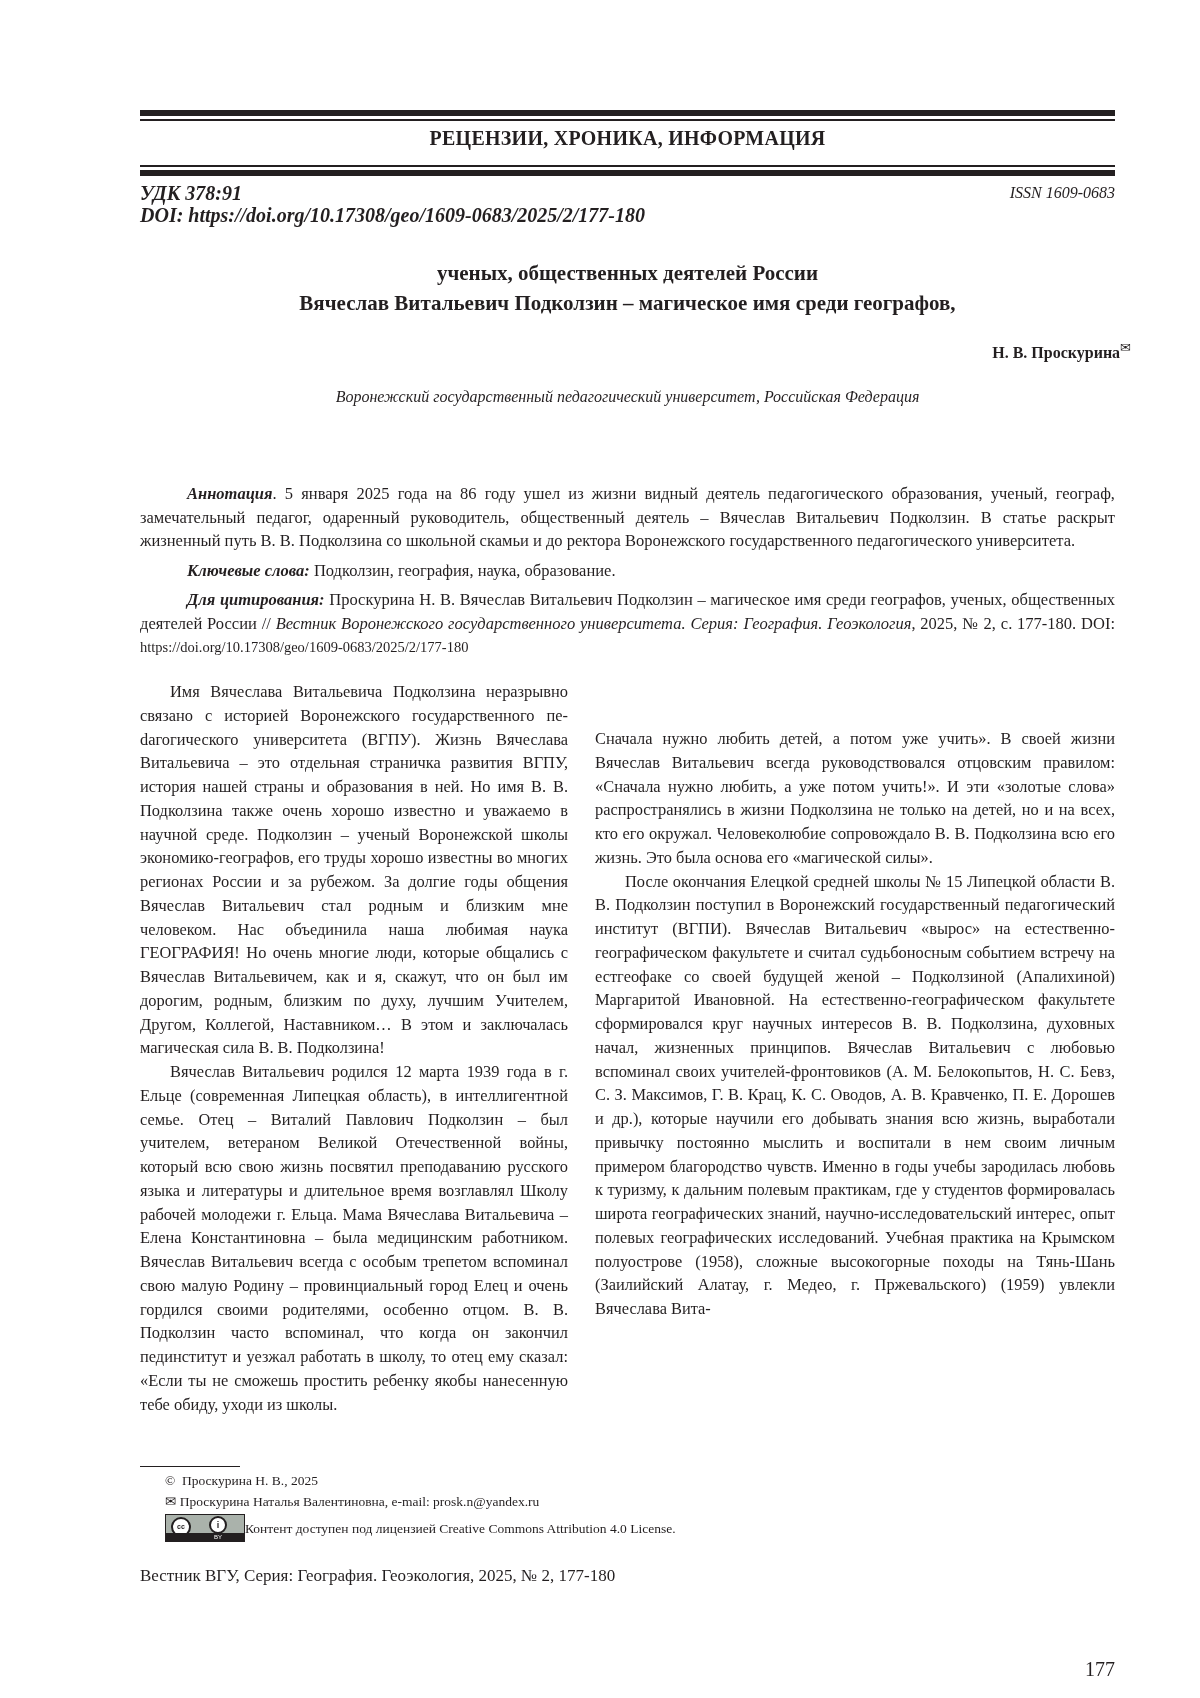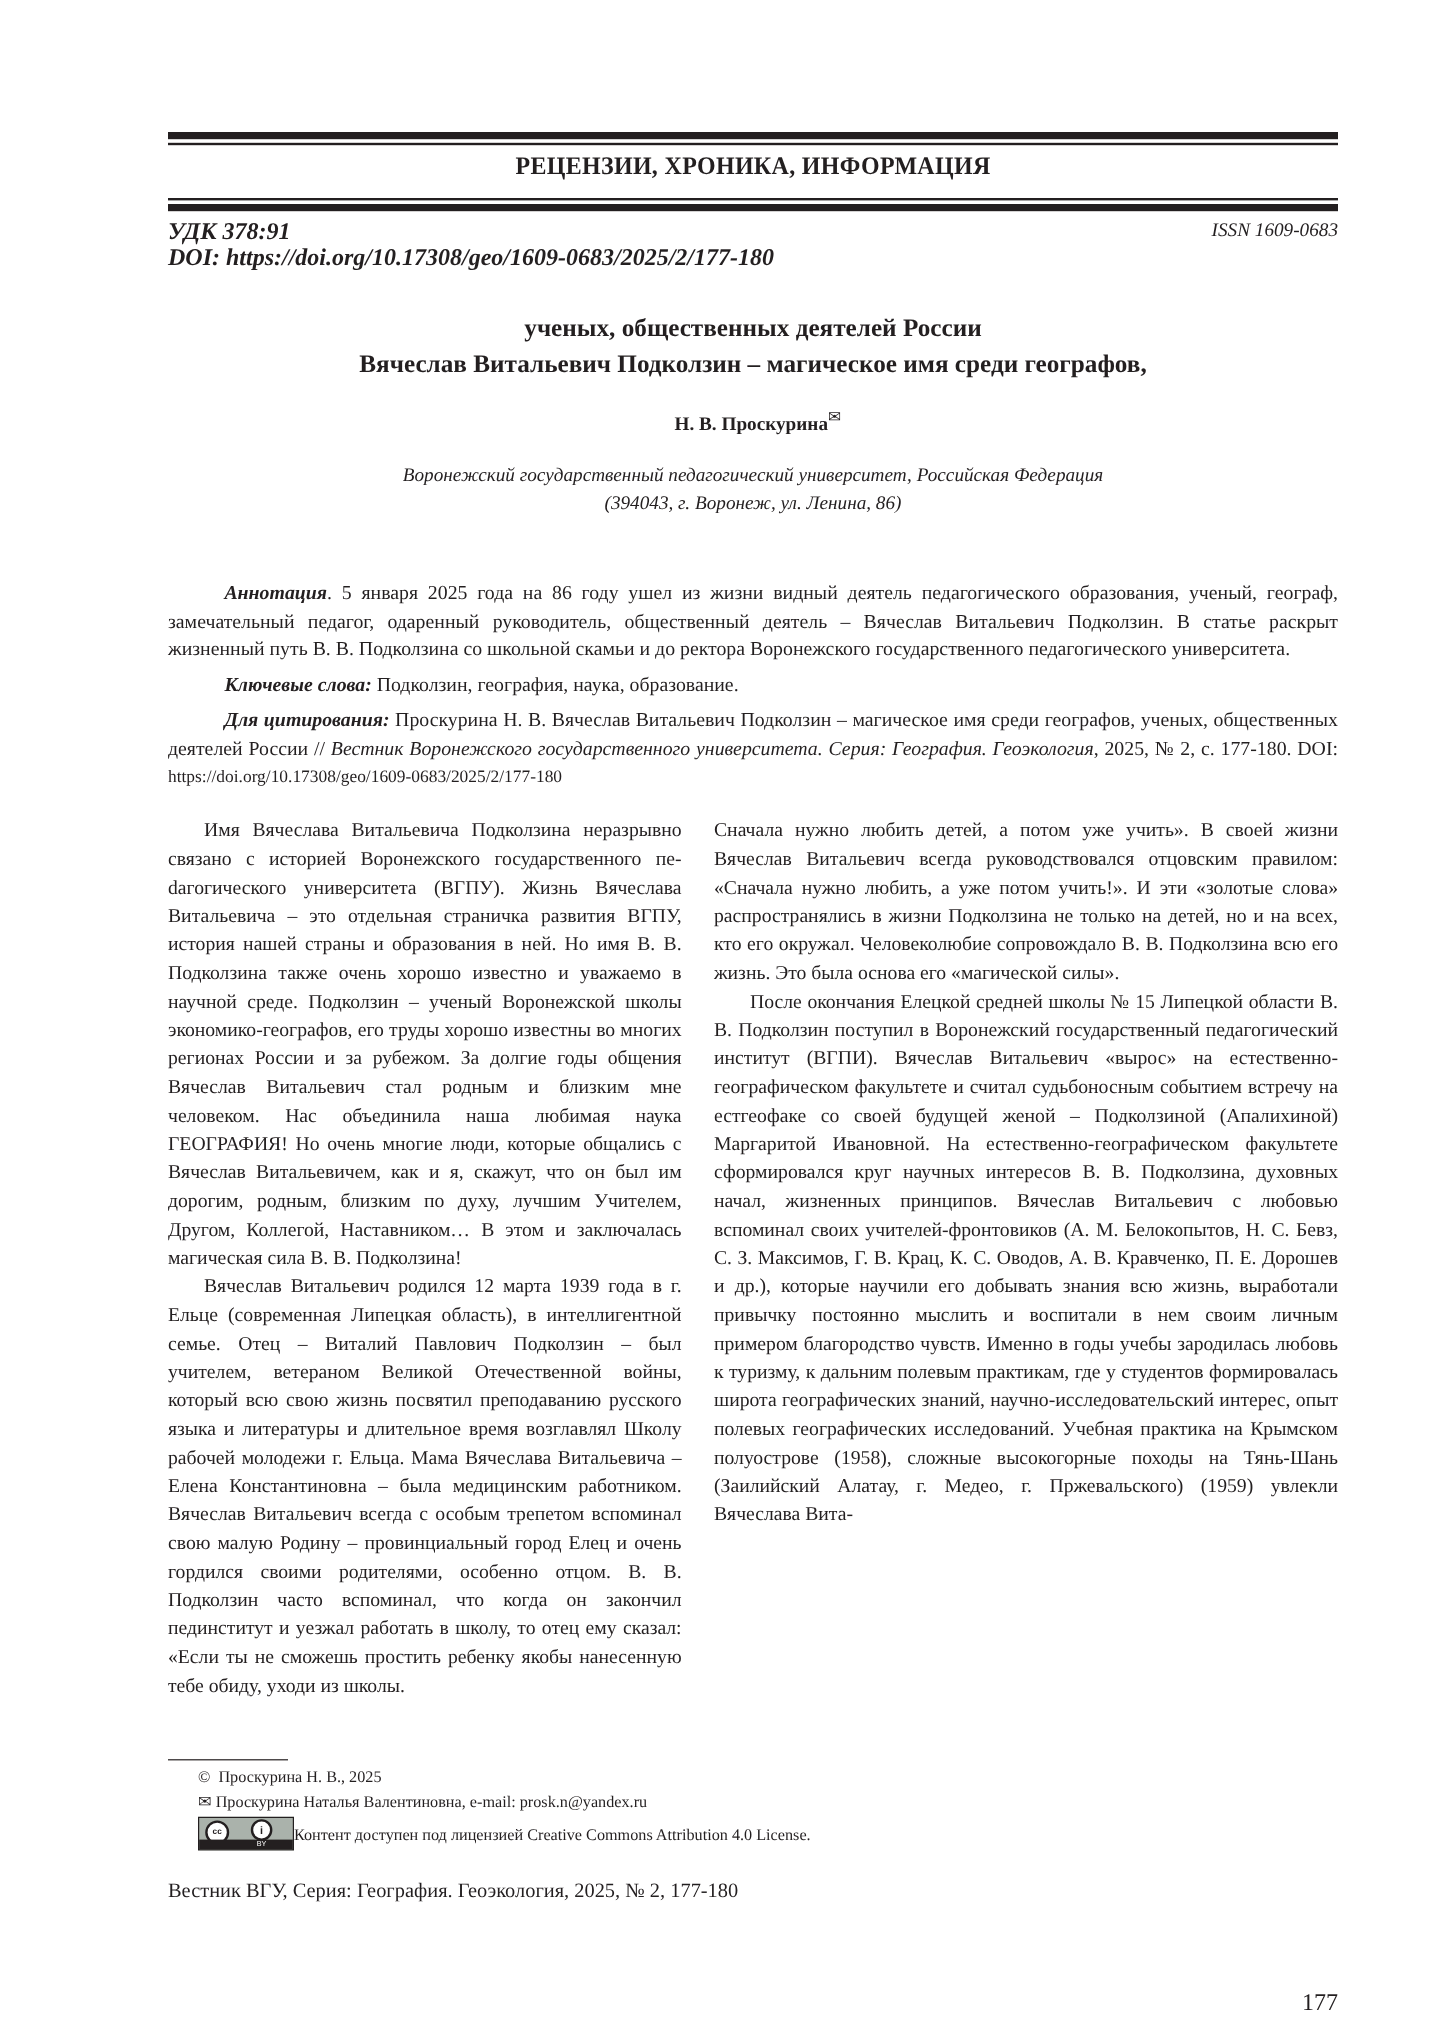--- a/index.html
+++ b/index.html
@@ -18,38 +18,38 @@
 
     .section-title { position: absolute; top: 126px; left: 0; width: 975px; text-align: center;
       font-weight: bold; font-size: 21px; letter-spacing: 0.3px; transform: scaleX(0.95); }
 
     .meta-left { position: absolute; top: 182px; left: 0; font-style: italic; font-weight: bold; font-size: 20px; line-height: 22px; }
     .meta-right { position: absolute; top: 182px; right: 0; font-style: italic; font-weight: normal; font-size: 16px; line-height: 22px; }
 
     .title { position: absolute; top: 258px; left: 0; width: 975px; text-align: center;
       font-weight: bold; font-size: 21px; line-height: 30px; }
 
-    .author { position: absolute; top: 340px; left: 4px; width: 975px; text-align: center;
+    .author { position: absolute; top: 340px; left: 16px; width: 975px; text-align: right;
       font-weight: bold; font-size: 16px; }
     .author .mail { font-weight: normal; font-size: 13px; vertical-align: super; }
 
     .affil { position: absolute; top: 385px; left: 0; width: 975px; text-align: center;
       font-style: italic; font-size: 16px; line-height: 23px; }
 
     .abstract { position: absolute; top: 482px; left: 0; width: 975px; font-size: 16.5px; line-height: 23.5px; text-align: justify; }
     .abstract p { margin: 0 0 6px 0; text-indent: 47px; }
     .abstract .lbl { font-style: italic; font-weight: bold; }
     .abstract .it { font-style: italic; }
     .abstract .url { font-size: 14.5px; }
 
     .col { position: absolute; top: 680px; width: 428px; font-size: 16.4px; line-height: 23.75px; text-align: justify; hyphens: manual; }
     .col-left { left: 0; }
     .col-right { left: 455px; width: 520px; }
     .col p { margin: 0; text-indent: 30px; }
-    .col p.cont { text-indent: 0; }
+    .col p.cont { text-indent: 0; margin-top: 47px; }
 
     .fn-rule { position: absolute; top: 1466px; left: 0; width: 100px; height: 1px; background: #231f20; }
     .footnotes { position: absolute; top: 1470px; left: 25px; font-size: 13.5px; line-height: 21px; }
     .fn-line { white-space: nowrap; }
     .cc-row { display: flex; align-items: center; margin-top: 2px; }
     .cc-badge { width: 80px; height: 28px; background: #aab2ab; border: 1px solid #231f20; position: relative; box-sizing: border-box; }
     .cc-badge .strip { position: absolute; left: 0; right: 0; bottom: 0; height: 8px; background: #231f20; color: #fff; font-family: "Liberation Sans", sans-serif; font-size: 6px; text-align: right; padding-right: 22px; line-height: 8px; }
     .cc-badge .cc { position: absolute; left: 5px; top: 2px; width: 16px; height: 16px; border-radius: 50%; background: #fff; border: 2px solid #231f20; font-family: "Liberation Sans", sans-serif; font-weight: bold; font-size: 7px; text-align: center; line-height: 16px; box-sizing: content-box; }
     .cc-badge .by { position: absolute; left: 43px; top: 1px; width: 14px; height: 14px; border-radius: 50%; background: #fff; border: 2px solid #231f20; font-family: "Liberation Sans", sans-serif; font-weight: bold; font-size: 9px; text-align: center; line-height: 14px; }
     .cc-text { font-size: 13.5px; }
@@ -84,21 +84,20 @@
     <div>ученых, общественных деятелей России</div>
     <div>Вячеслав Витальевич Подколзин – магическое имя среди географов,</div>
   </div>
 
   <div class="author">
     <span>Н. В. Проскурина</span><span class="mail">✉</span>
   </div>
 
   <div class="affil">
     <div>Воронежский государственный педагогический университет, Российская Федерация</div>
-    <div>(394043, г. Воронеж, ул. Ленина, 86)</div>
   </div>
 
   <div class="abstract">
     <p><span class="lbl">Аннотация</span><span>. 5 января 2025 года на 86 году ушел из жизни видный деятель педагогического образования, ученый, географ, замечательный педагог, одаренный руководитель, общественный деятель – Вячеслав Витальевич Подколзин. В статье раскрыт жизненный путь В. В. Подколзина со школьной скамьи и до ректора Воронежского государственного педагогического университета.</span></p>
     <p><span class="lbl">Ключевые слова:</span><span> Подколзин, география, наука, образование.</span></p>
     <p><span class="lbl">Для цитирования:</span><span> Проскурина Н. В. Вячеслав Витальевич Подколзин – магическое имя среди географов, ученых, общественных деятелей России // </span><span class="it">Вестник Воронежского государственного университета. Серия: География. Геоэкология</span><span>, 2025, № 2, с. 177-180. DOI: </span><span class="url">https://doi.org/10.17308/geo/1609-0683/2025/2/177-180</span></p>
   </div>
 
   <div class="col col-left">
     <p>Имя Вячеслава Витальевича Подколзина неразрывно связано с историей Воронежского государственного пе­dагогического университета (ВГПУ). Жизнь Вячеслава Витальевича – это отдельная страничка развития ВГПУ, история нашей страны и образования в ней. Но имя В. В. Подколзина также очень хорошо известно и уважаемо в научной среде. Подколзин – ученый Воронежской школы экономико-географов, его труды хорошо известны во многих регионах России и за рубежом. За долгие годы общения Вячеслав Витальевич стал родным и близким мне человеком. Нас объединила наша любимая наука ГЕОГРАФИЯ! Но очень многие люди, которые общались с Вячеслав Витальевичем, как и я, скажут, что он был им дорогим, родным, близким по духу, лучшим Учителем, Другом, Коллегой, Наставником… В этом и заключалась магическая сила В. В. Подколзина!</p>

